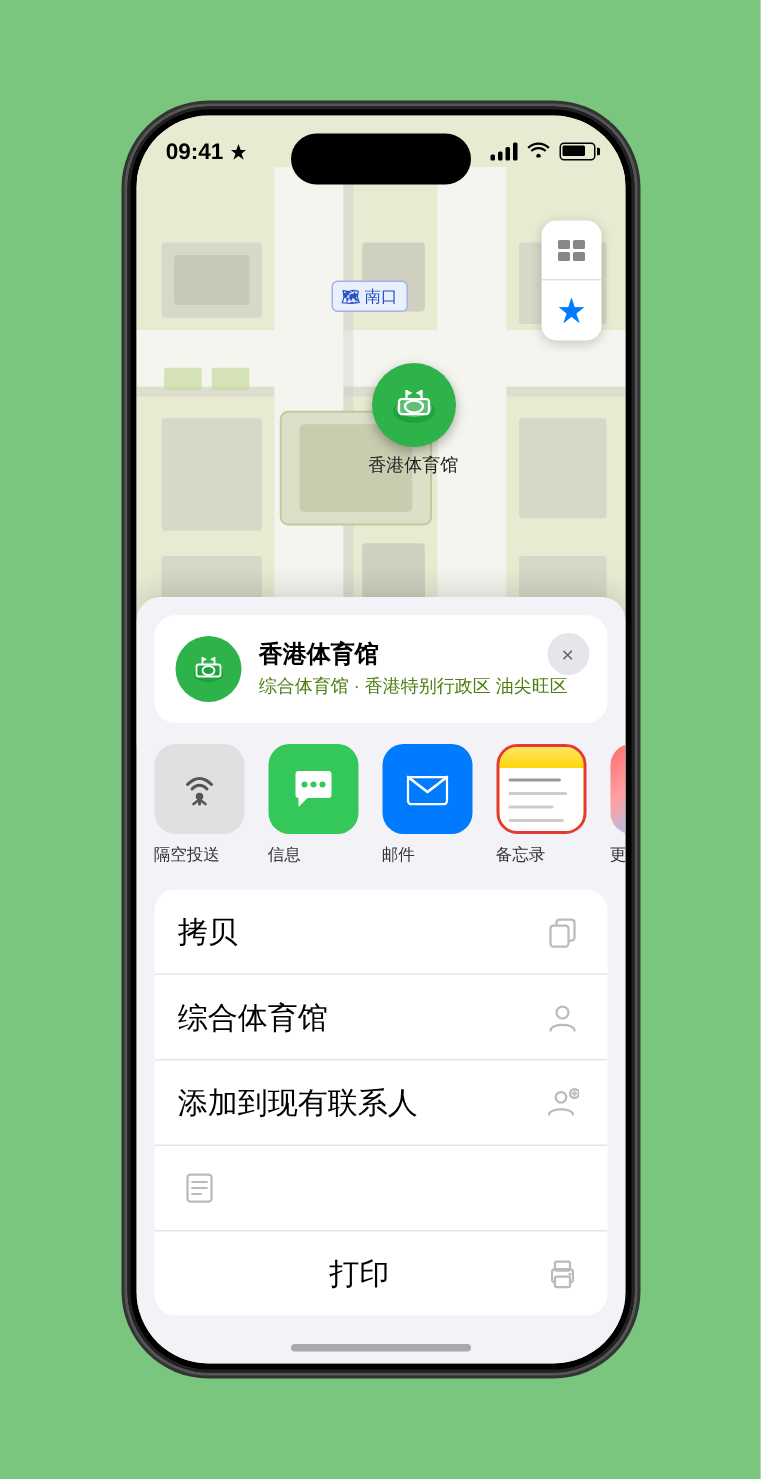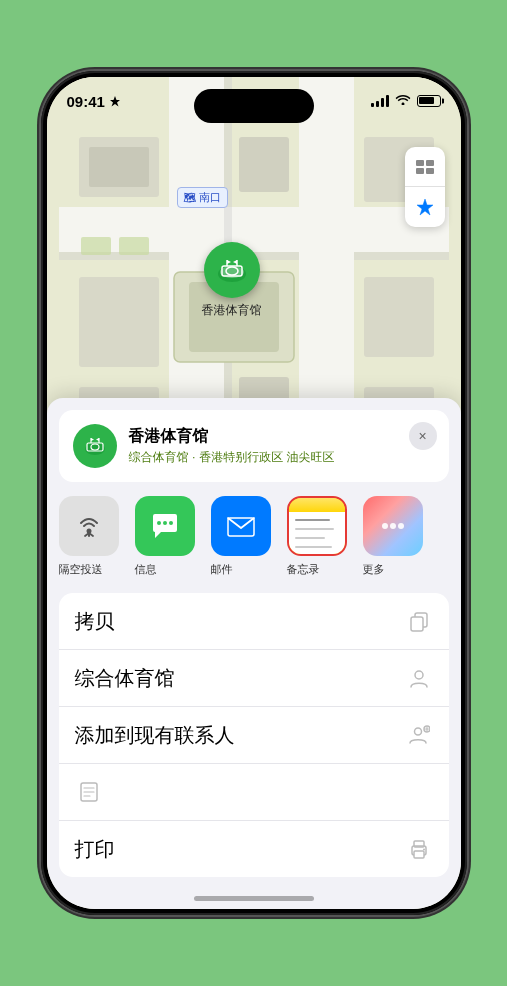--- a/index.html
+++ b/index.html
@@ -8,21 +8,21 @@
       width: 507px;
       height: 986px;
       background: #7bc67e;
       display: flex;
       align-items: center;
       justify-content: center;
       font-family: -apple-system, 'PingFang SC', sans-serif;
     }
 
     .phone-frame {
-      width: 426px;
+      width: 338px;
       height: 844px;
       background: #000;
       border-radius: 54px;
       position: relative;
       box-shadow: 0 0 0 2px #555, 0 0 0 4px #333, inset 0 0 0 2px #222;
       overflow: hidden;
     }
 
     .phone-screen {
       position: absolute;
@@ -655,21 +655,21 @@
           <div class="action-icon">
             <svg width="22" height="22" viewBox="0 0 22 22" fill="none">
               <rect x="3" y="2" width="16" height="18" rx="2" stroke="#bbb" stroke-width="1.5" fill="none"></rect>
               <line x1="6" y1="7" x2="16" y2="7" stroke="#bbb" stroke-width="1.2" stroke-linecap="round"></line>
               <line x1="6" y1="11" x2="16" y2="11" stroke="#bbb" stroke-width="1.2" stroke-linecap="round"></line>
               <line x1="6" y1="15" x2="12" y2="15" stroke="#bbb" stroke-width="1.2" stroke-linecap="round"></line>
             </svg>
           </div>
         </div>
 
-        <div class="action-row" style="border-bottom:none;">
+        <div class="action-row" style="border-bottom:none;text-align:center;">
           <span class="action-text">打印</span>
           <div class="action-icon">
             <svg width="22" height="22" viewBox="0 0 22 22" fill="none">
               <rect x="4" y="8" width="14" height="9" rx="2" stroke="#bbb" stroke-width="1.5" fill="none"></rect>
               <rect x="6" y="13" width="10" height="7" rx="1" stroke="#bbb" stroke-width="1.5" fill="white"></rect>
               <rect x="6" y="3" width="10" height="6" rx="1" stroke="#bbb" stroke-width="1.5" fill="none"></rect>
               <circle cx="16" cy="11.5" r="1" fill="#bbb"></circle>
             </svg>
           </div>
         </div>

